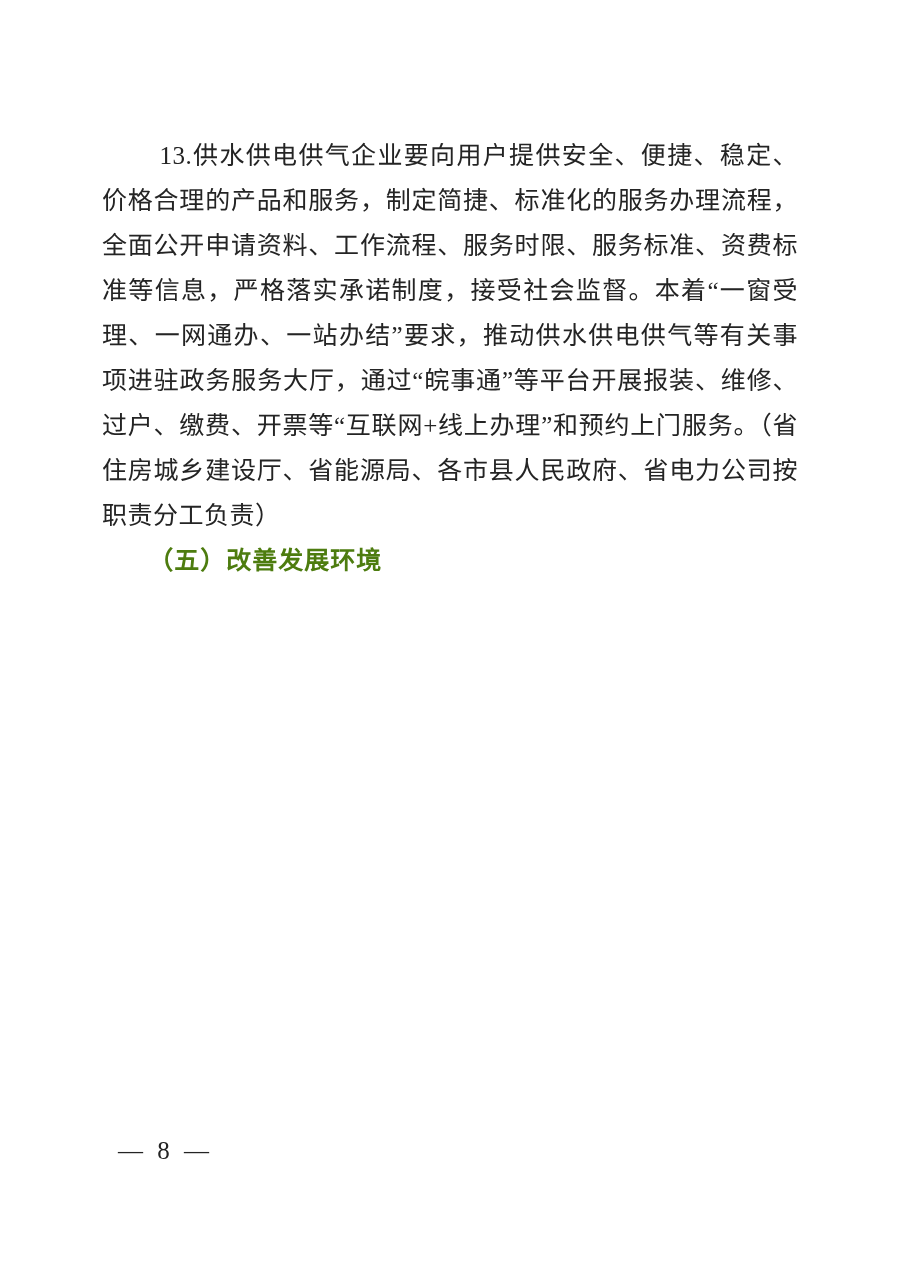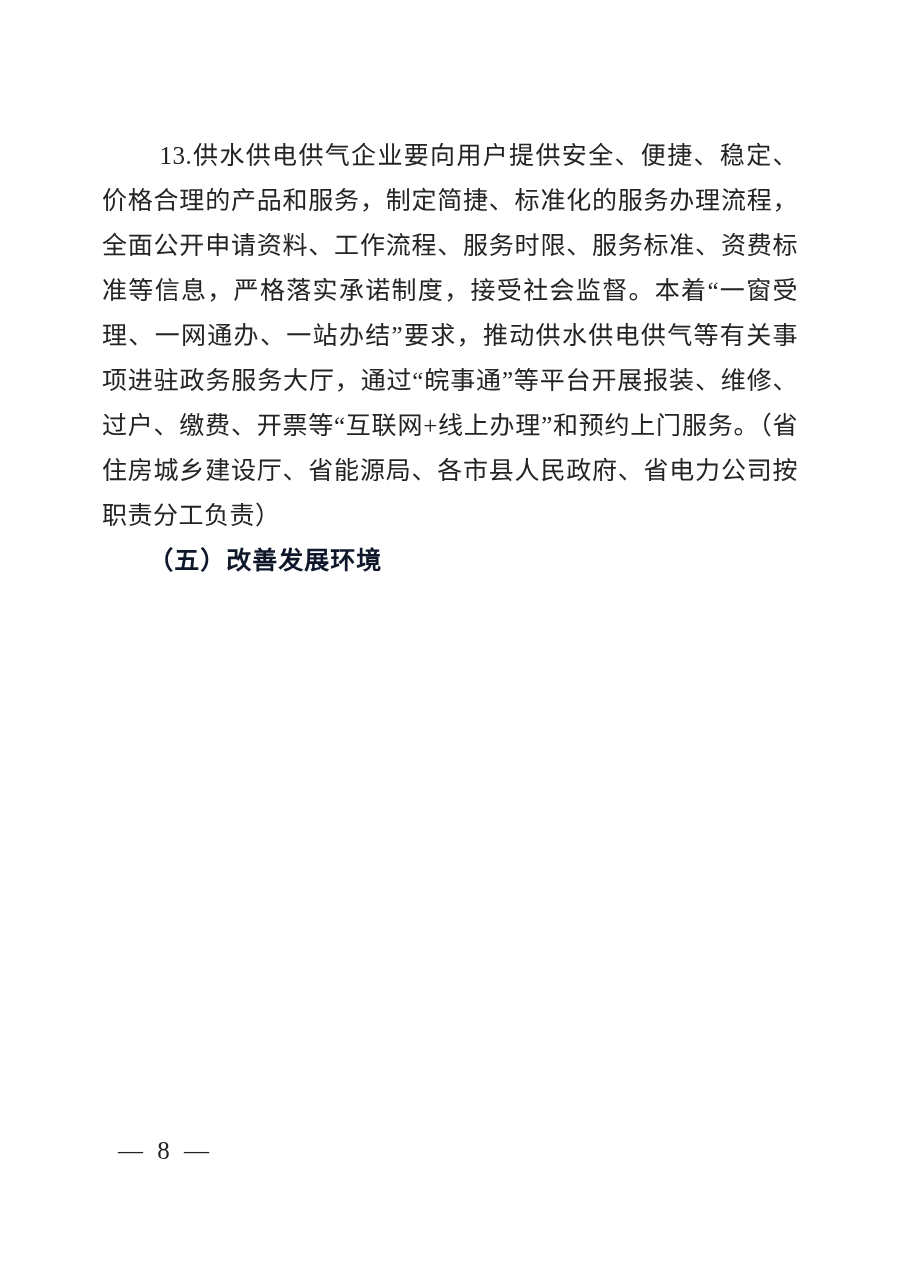--- a/index.html
+++ b/index.html
@@ -29,21 +29,21 @@
     text-align: justify;
     text-justify: inter-character;
     text-indent: 2.3em;
     letter-spacing: 0.5px;
     word-break: break-all;
   }
   .heading {
     margin: 0;
     font-size: 25px;
     line-height: 45px;
-    color: #0f172a;
+    color: #4d7c0f;
     font-weight: bold;
     text-indent: 1.85em;
     letter-spacing: 1px;
   }
   .footer {
     position: absolute;
     left: 118px;
     top: 1128px;
     font-size: 25px;
     line-height: 45px;

